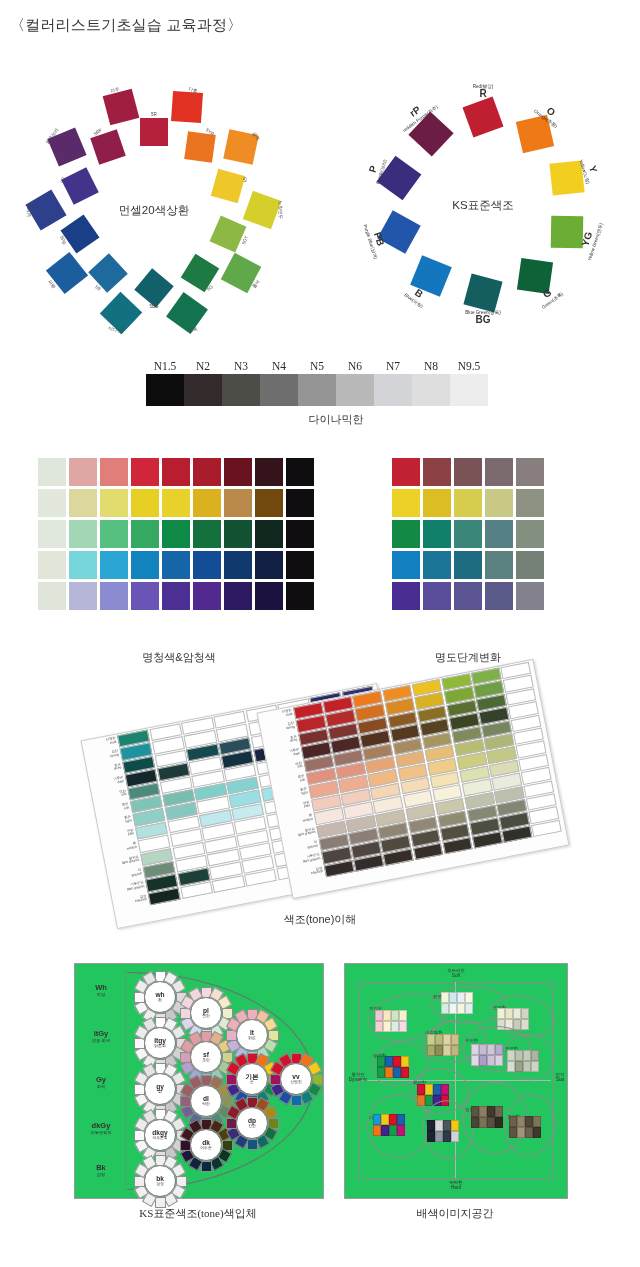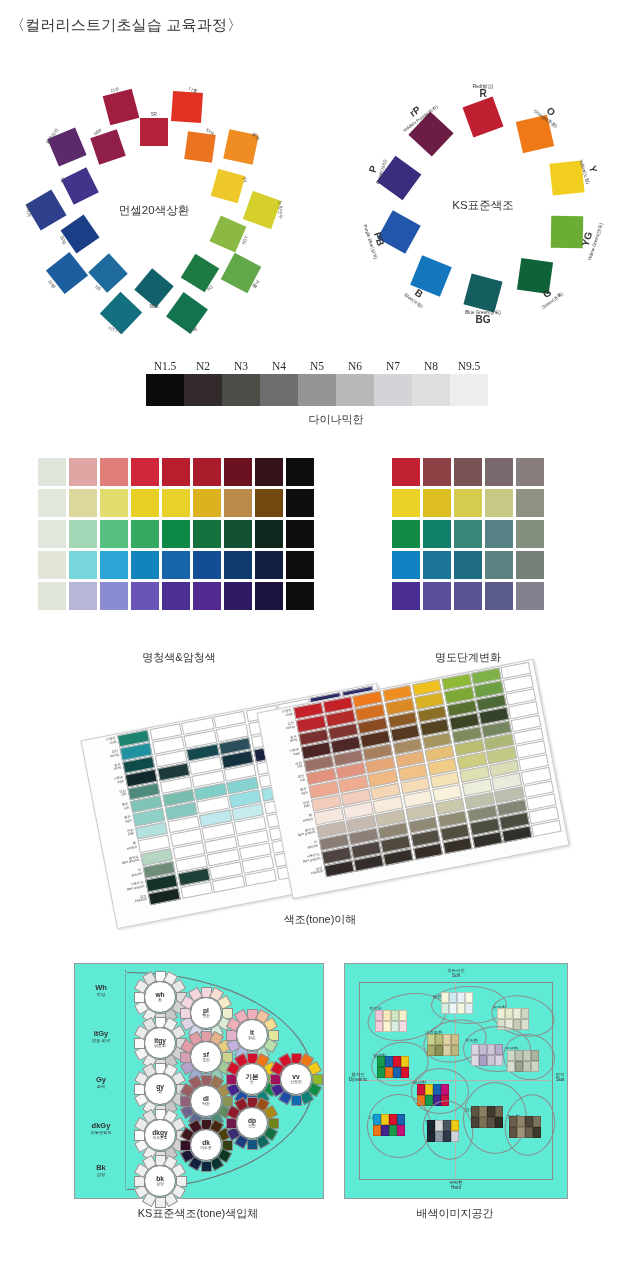--- a/index.html
+++ b/index.html
@@ -42,21 +42,21 @@
          box-shadow:1px 1px 3px rgba(0,0,0,.18);}
   #sheet-a{left:96px;top:38px;width:300px;height:190px;transform:rotate(-11deg);}
   #sheet-b{left:272px;top:12px;width:280px;height:188px;transform:rotate(-11deg);}
   .srow{position:relative;height:12.4px;margin:1px 3px;}
   .srow .rl{position:absolute;left:1px;top:1px;width:30px;font-size:3.3px;
             line-height:1.12;color:#444;text-align:right;}
   .srow .cells{position:absolute;left:33px;right:1px;top:0;bottom:0;display:flex;gap:1.5px;}
   .srow .cells i{flex:1;border:.4px solid #b9b9b9;}
 
   
-  .panel{position:absolute;background:#5eead4;border:1px solid #9a9a9a;}
+  .panel{position:absolute;background:#22c55e;border:1px solid #9a9a9a;}
   #panel-tone{left:74px;top:963px;width:248px;height:234px;}
   #panel-image{left:344px;top:963px;width:222px;height:234px;}
   .panel-cap{position:absolute;font-size:11px;color:#333;text-align:center;white-space:nowrap;}
 
   
   #solid-wrap{position:absolute;left:0;top:0;right:0;bottom:0;}
   .vaxis{position:absolute;left:4px;width:44px;text-align:center;color:#333;}
   .vaxis .c1{font-size:7.5px;font-weight:bold;line-height:1.15;}
   .vaxis .c2{font-size:4.2px;line-height:1.15;}
   .tonecluster{position:absolute;}
@@ -951,21 +951,21 @@
         <div class="pet" style="left: 32px; top: 39.6865px; background: rgb(10, 130, 119); transform: rotate(150deg);"></div>
         <div class="pet" style="left: 21.5px; top: 42.5px; background: rgb(15, 107, 172); transform: rotate(180deg);"></div>
         <div class="pet" style="left: 11px; top: 39.6865px; background: rgb(29, 77, 164); transform: rotate(210deg);"></div>
         <div class="pet" style="left: 3.31347px; top: 32px; background: rgb(67, 36, 143); transform: rotate(240deg);"></div>
         <div class="pet" style="left: 0.5px; top: 21.5px; background: rgb(160, 19, 92); transform: rotate(270deg);"></div>
         <div class="pet" style="left: 3.31347px; top: 11px; background: rgb(212, 17, 43); transform: rotate(300deg);"></div>
         <div class="pet" style="left: 11px; top: 3.31347px; background: rgb(212, 17, 43); transform: rotate(330deg);"></div>
       </div>
     </div>
 </div>
-<div class="panel-cap" style="left:74px;top:1206px;width:248px;">KS표준색조(tone)색입체</div>
+<div class="panel-cap" style="left:74px;top:1206px;width:248px;font-family:Liberation Serif, serif;">KS표준색조(tone)색입체</div>
 
 <div class="panel" id="panel-image">
     <div class="isq" style="left: 14px; top: 18px; width: 192px; height: 196px;"></div>
     <div class="abs" style="left: 110px; top: 18px; width: 1px; height: 196px; background: rgb(180, 180, 180);"></div>
     <div class="abs" style="left: 14px; top: 116px; height: 1px; width: 192px; background: rgb(180, 180, 180);"></div>
     <div class="iaxis" style="left: 90px; top: 4px; width: 42px;">
       <div class="l1">부드러운</div>
       <div class="l2">Soft</div>
     </div>
     <div class="iaxis" style="left: 90px; top: 216px; width: 42px;">

